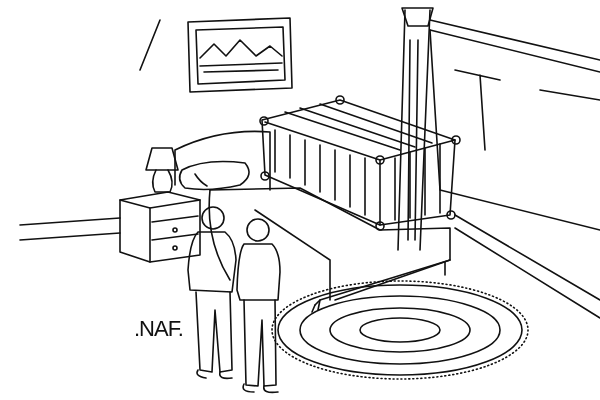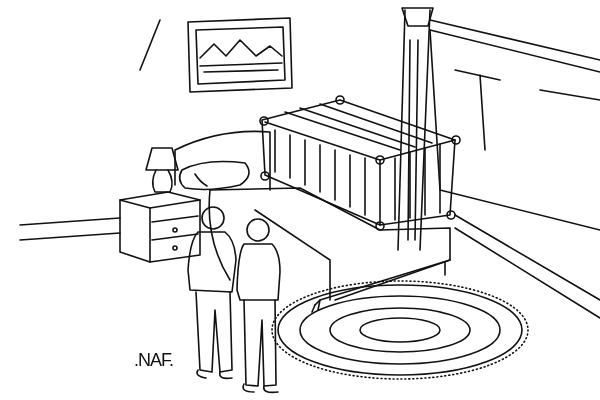--- a/index.html
+++ b/index.html
@@ -1,18 +1,18 @@
 <!DOCTYPE html>
 <html><head>
 <meta charset="utf-8">
 <style>
   html, body { margin:0; padding:0; background:#ffffff; }
   body { width:600px; height:400px; overflow:hidden; position:relative; font-family:"Liberation Sans", sans-serif; }
   #scene { position:absolute; left:0; top:0; width:600px; height:400px; }
-  .sig { position:absolute; left:134px; top:350px; font-family:"Liberation Sans", sans-serif; font-size:18px; font-weight:normal; letter-spacing:-1px; color:#111; }
+  .sig { position:absolute; left:134px; top:316px; font-family:"Liberation Sans", sans-serif; font-size:22px; font-weight:normal; letter-spacing:-1px; color:#111; }
 </style>
 </head>
 <body>
 
 <svg id="scene" viewBox="0 0 600 400" xmlns="http://www.w3.org/2000/svg" fill="none" stroke="#111" stroke-width="1.6" stroke-linecap="round" stroke-linejoin="round">
 
   <g>
     <path d="M20 225 L120 218"></path>
     <path d="M20 240 L120 233"></path>
     <path d="M455 215 L600 300"></path>

